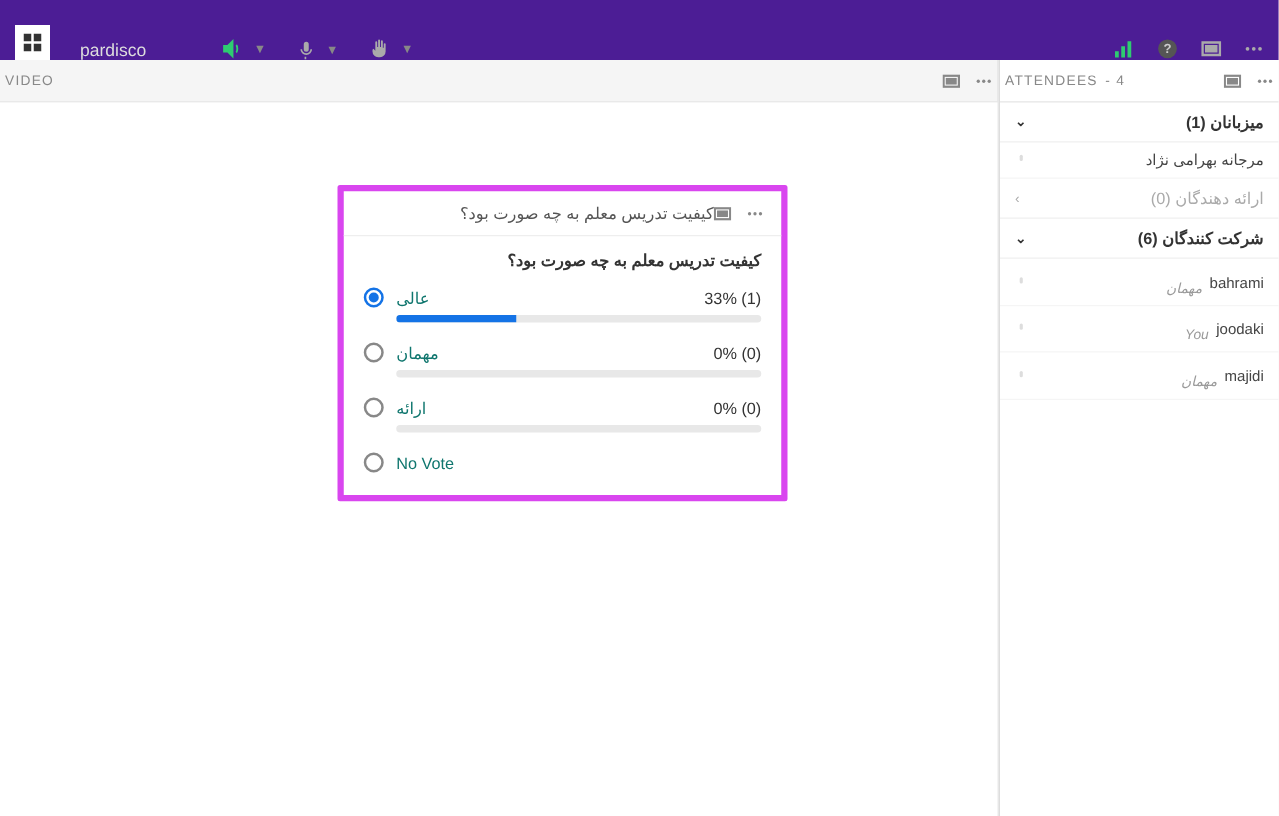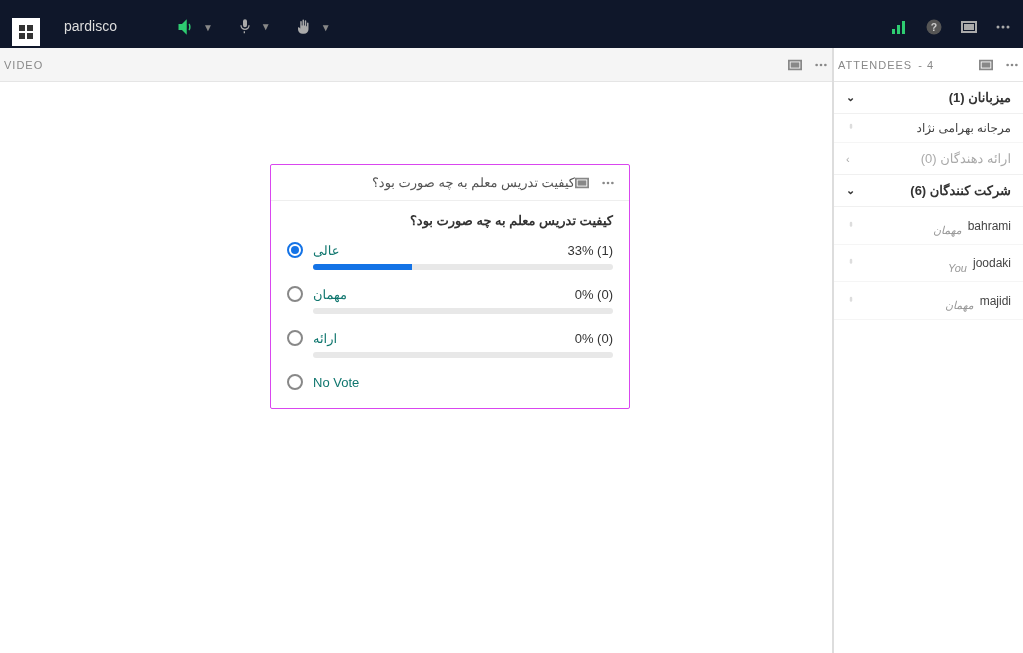--- a/index.html
+++ b/index.html
@@ -1,40 +1,40 @@
 <!DOCTYPE html>
 <html><head>
 <meta charset="utf-8">
 <style>
 * { margin: 0; padding: 0; box-sizing: border-box; }
 body { font-family: Arial, sans-serif; background: #f5f5f5; width: 1023px; height: 653px; overflow: hidden; }
 
 
-.topbar { background: #0f172a; height: 48px; display: flex; align-items: flex-start; padding: 18px 12px; color: #ccc; }
+.topbar { background: #4c1d95; height: 48px; display: flex; align-items: flex-end; padding: 0 12px; color: #ccc; }
 .topbar-logo { width: 28px; height: 28px; background: #fff; display: flex; align-items: center; justify-content: center; margin-right: 24px; }
 .topbar-room { font-size: 14px; color: #ddd; margin-right: 60px; }
 .topbar-ctrl { display: flex; align-items: center; gap: 8px; margin-right: 24px; }
 .topbar-right { margin-left: auto; display: flex; align-items: center; gap: 18px; }
 .icon-btn { cursor: pointer; display: inline-flex; align-items: center; justify-content: center; }
 .chev { font-size: 10px; color: #888; }
 
 
 .main-layout { display: flex; height: calc(100% - 48px); }
 .left-area { flex: 1; display: flex; flex-direction: column; border-right: 1px solid #ddd; }
-.right-panel { width: 190px; background: #fff; border-left: 1px solid #ddd; }
+.right-panel { width: 224px; background: #fff; border-left: 1px solid #ddd; }
 
 
 .panel-header { height: 34px; display: flex; align-items: center; padding: 0 4px; color: #888; font-size: 11px; letter-spacing: 1px; border-bottom: 1px solid #e5e5e5; }
 .panel-header-right { margin-left: auto; display: flex; align-items: center; gap: 12px; }
 
 
 .video-body { flex: 1; background: #fff; position: relative; }
 
 
-.poll-card { position: absolute; left: 270px; top: 82px; width: 360px; background: #fff; border: 1px solid #d946ef; border-radius: 2px; }
+.poll-card { position: absolute; left: 270px; top: 66px; width: 360px; background: #fff; border: 5px solid #d946ef; border-radius: 2px; }
 .poll-titlebar { display: flex; align-items: center; padding: 10px 14px; border-bottom: 1px solid #eee; }
 .poll-title-text { flex: 1; font-size: 13px; color: #555; direction: rtl; text-align: right; }
 .poll-titlebar-icons { display: flex; gap: 12px; align-items: center; }
 .poll-body { padding: 12px 16px 18px; }
 .poll-question { direction: rtl; text-align: right; font-size: 13px; color: #333; margin-bottom: 14px; font-weight: bold; }
 .poll-option { margin-bottom: 16px; }
 .poll-option-row { display: flex; align-items: center; }
 .poll-radio { width: 16px; height: 16px; border: 2px solid #888; border-radius: 50%; cursor: pointer; flex-shrink: 0; }
 .poll-radio.selected { border-color: #1473e6; display: flex; align-items: center; justify-content: center; }
 .poll-radio.selected::after { content: ''; width: 8px; height: 8px; background: #1473e6; border-radius: 50%; }

